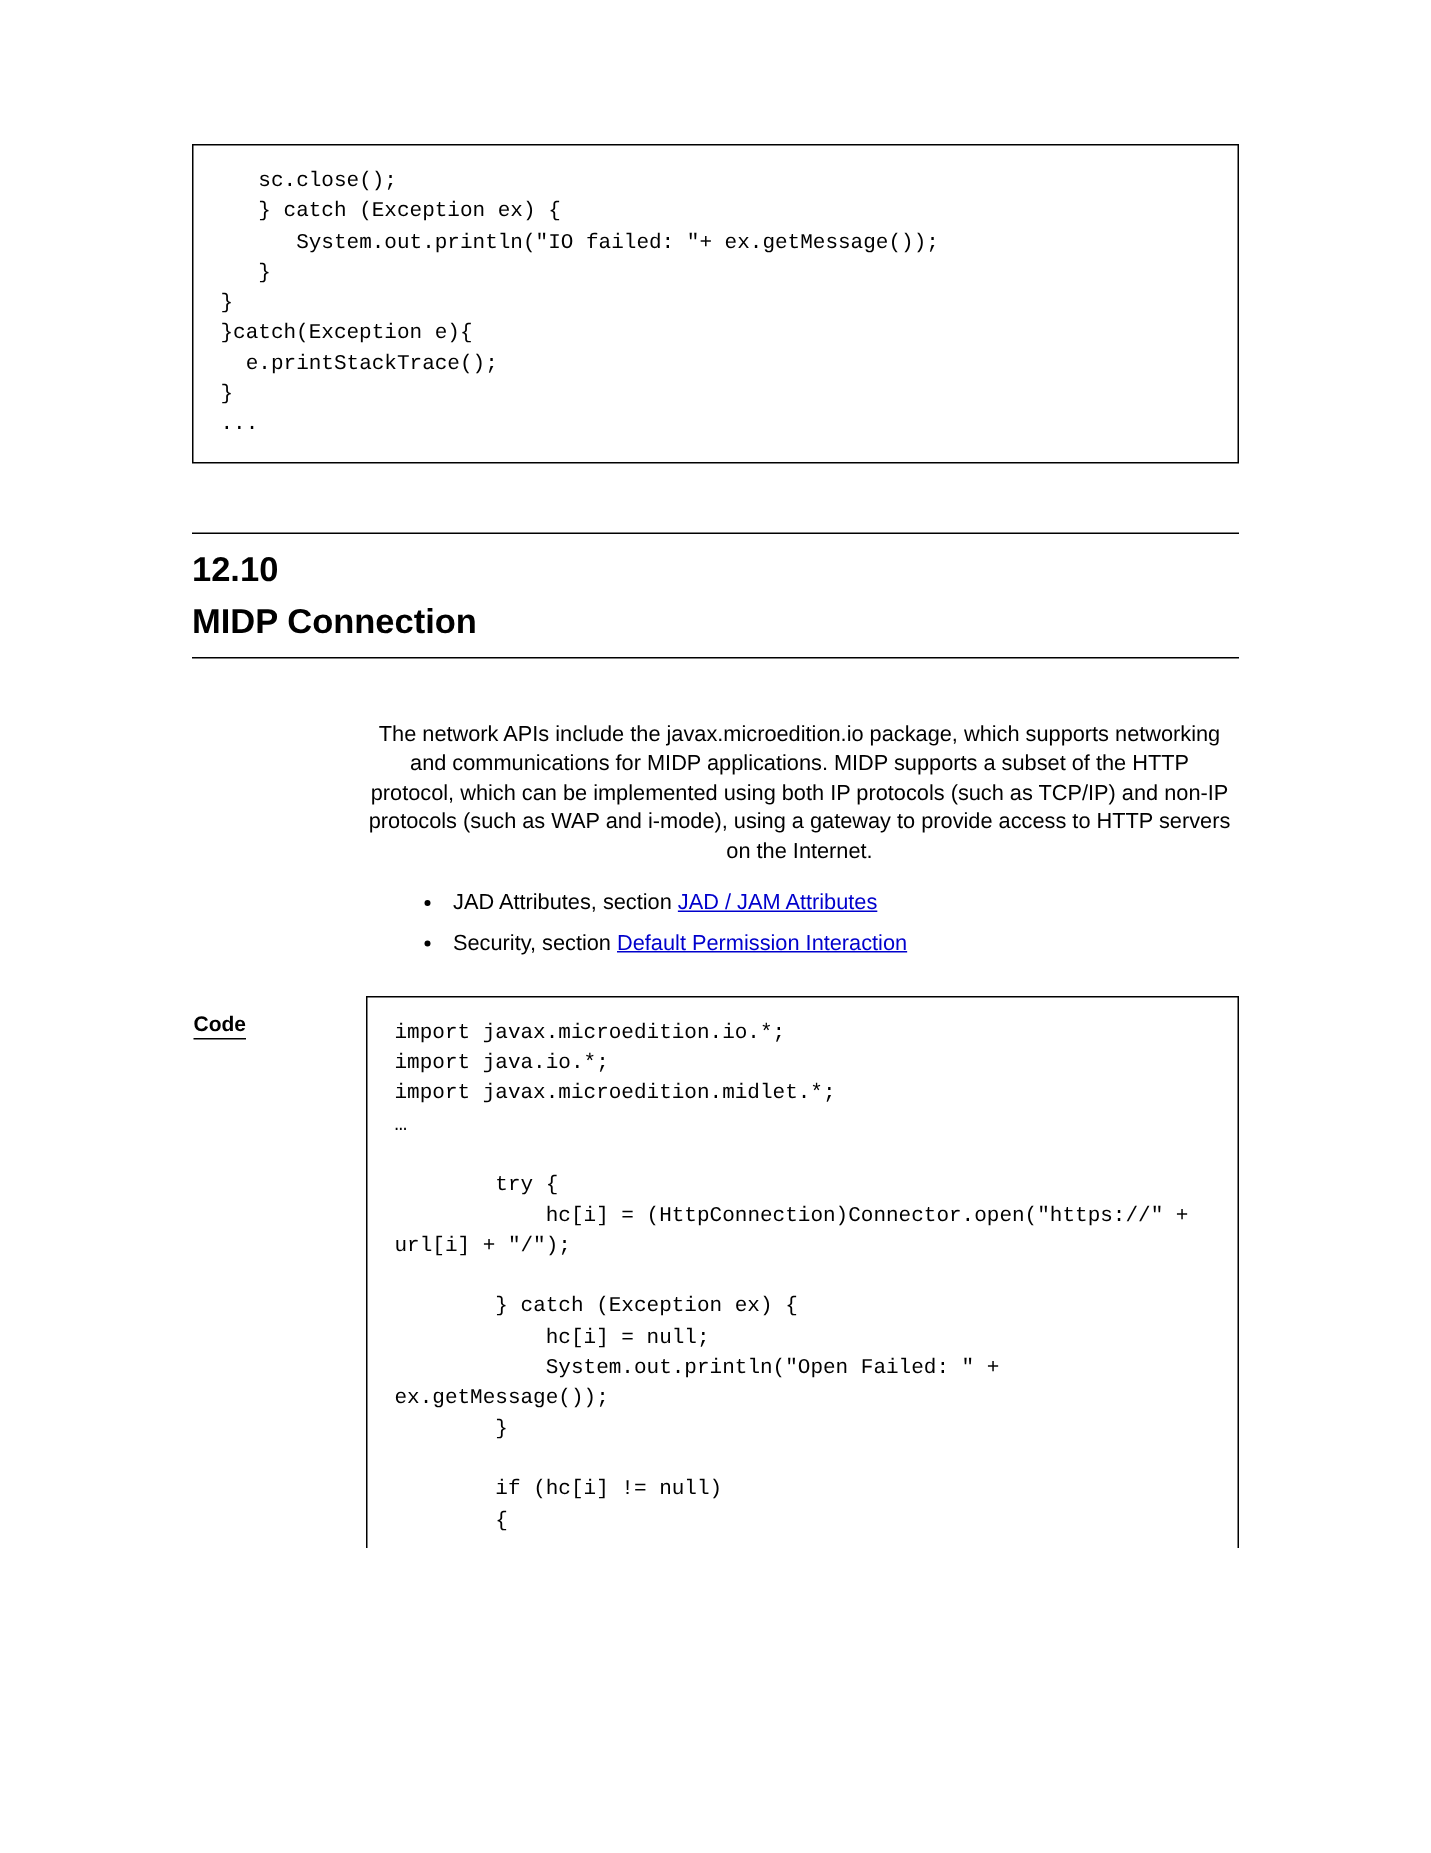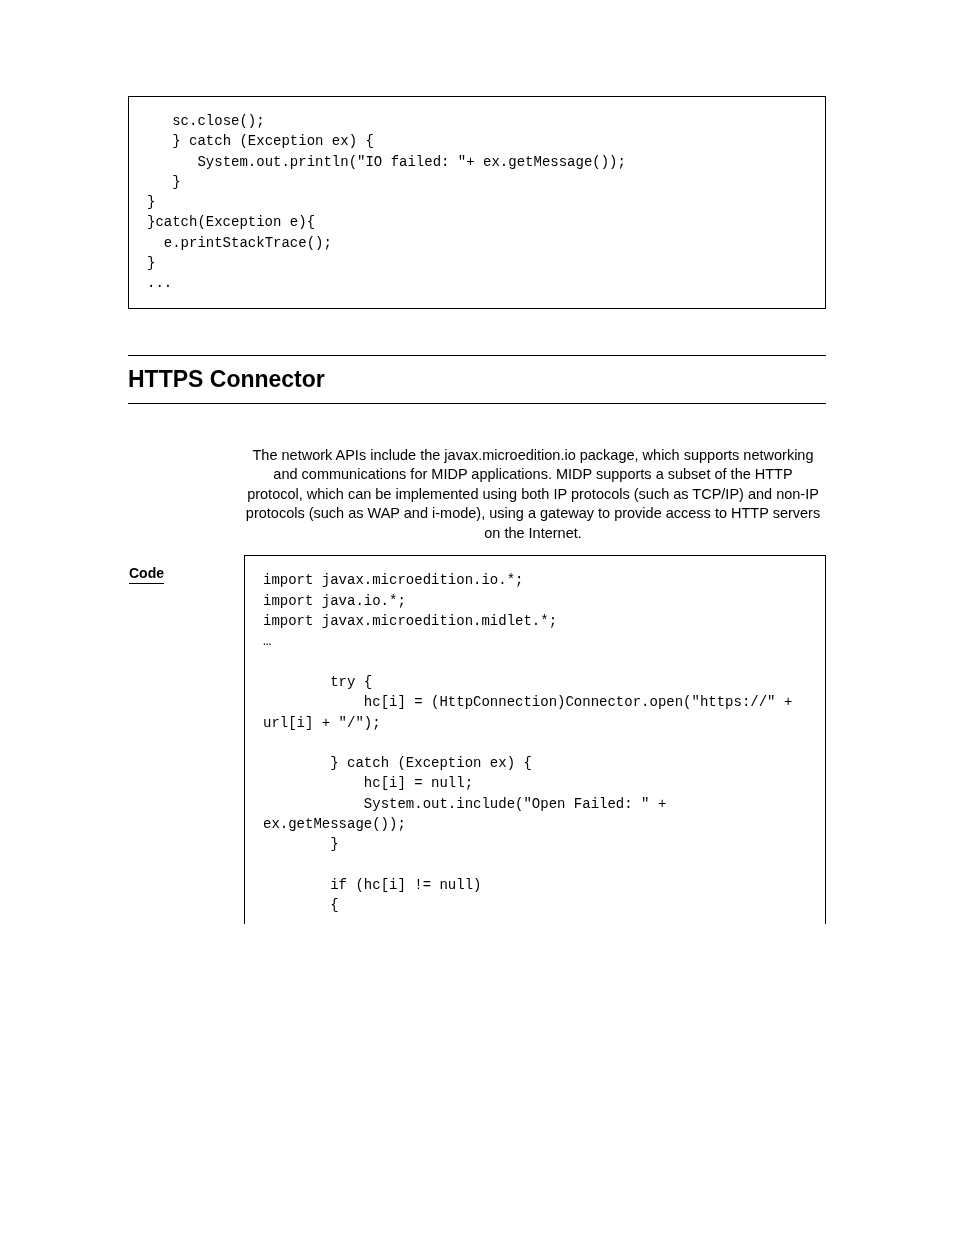--- a/index.html
+++ b/index.html
@@ -101,39 +101,48 @@
    } catch (Exception ex) {
       System.out.println("IO failed: "+ ex.getMessage());
    }
 }
 }catch(Exception e){
   e.printStackTrace();
 }
 ...</div>
 
   <div class="section-block">
-    <div class="chapter-title">HTTPS Connector</div>
+    <div class="chapter-num">12.10</div>
+    <div class="chapter-title">MIDP Connection</div>
   </div>
 
   <p class="body-text">The network APIs include the javax.microedition.io package, which supports networking and communications for MIDP applications. MIDP supports a subset of the HTTP protocol, which can be implemented using both IP protocols (such as TCP/IP) and non-IP protocols (such as WAP and i-mode), using a gateway to provide access to HTTP servers on the Internet.</p>
 
 
+  <ul class="links">
+    <li>
+      <span>JAD Attributes, section </span><a href="#" class="link">JAD / JAM Attributes</a>
+    </li>
+    <li>
+      <span>Security, section </span><a href="#" class="link">Default Permission Interaction</a>
+    </li>
+  </ul>
 
   <div class="lower-code-wrap">
     <span class="side-label">Code</span>
     <div class="code-box-lower">import javax.microedition.io.*;
 import java.io.*;
 import javax.microedition.midlet.*;
 …
 
         try {
             hc[i] = (HttpConnection)Connector.open("https://" + url[i] + "/");
 
         } catch (Exception ex) {
             hc[i] = null;
-            System.out.include("Open Failed: " + ex.getMessage());
+            System.out.println("Open Failed: " + ex.getMessage());
         }
 
         if (hc[i] != null)
         {</div>
   </div>
 
 </div>
 
 </body></html>

